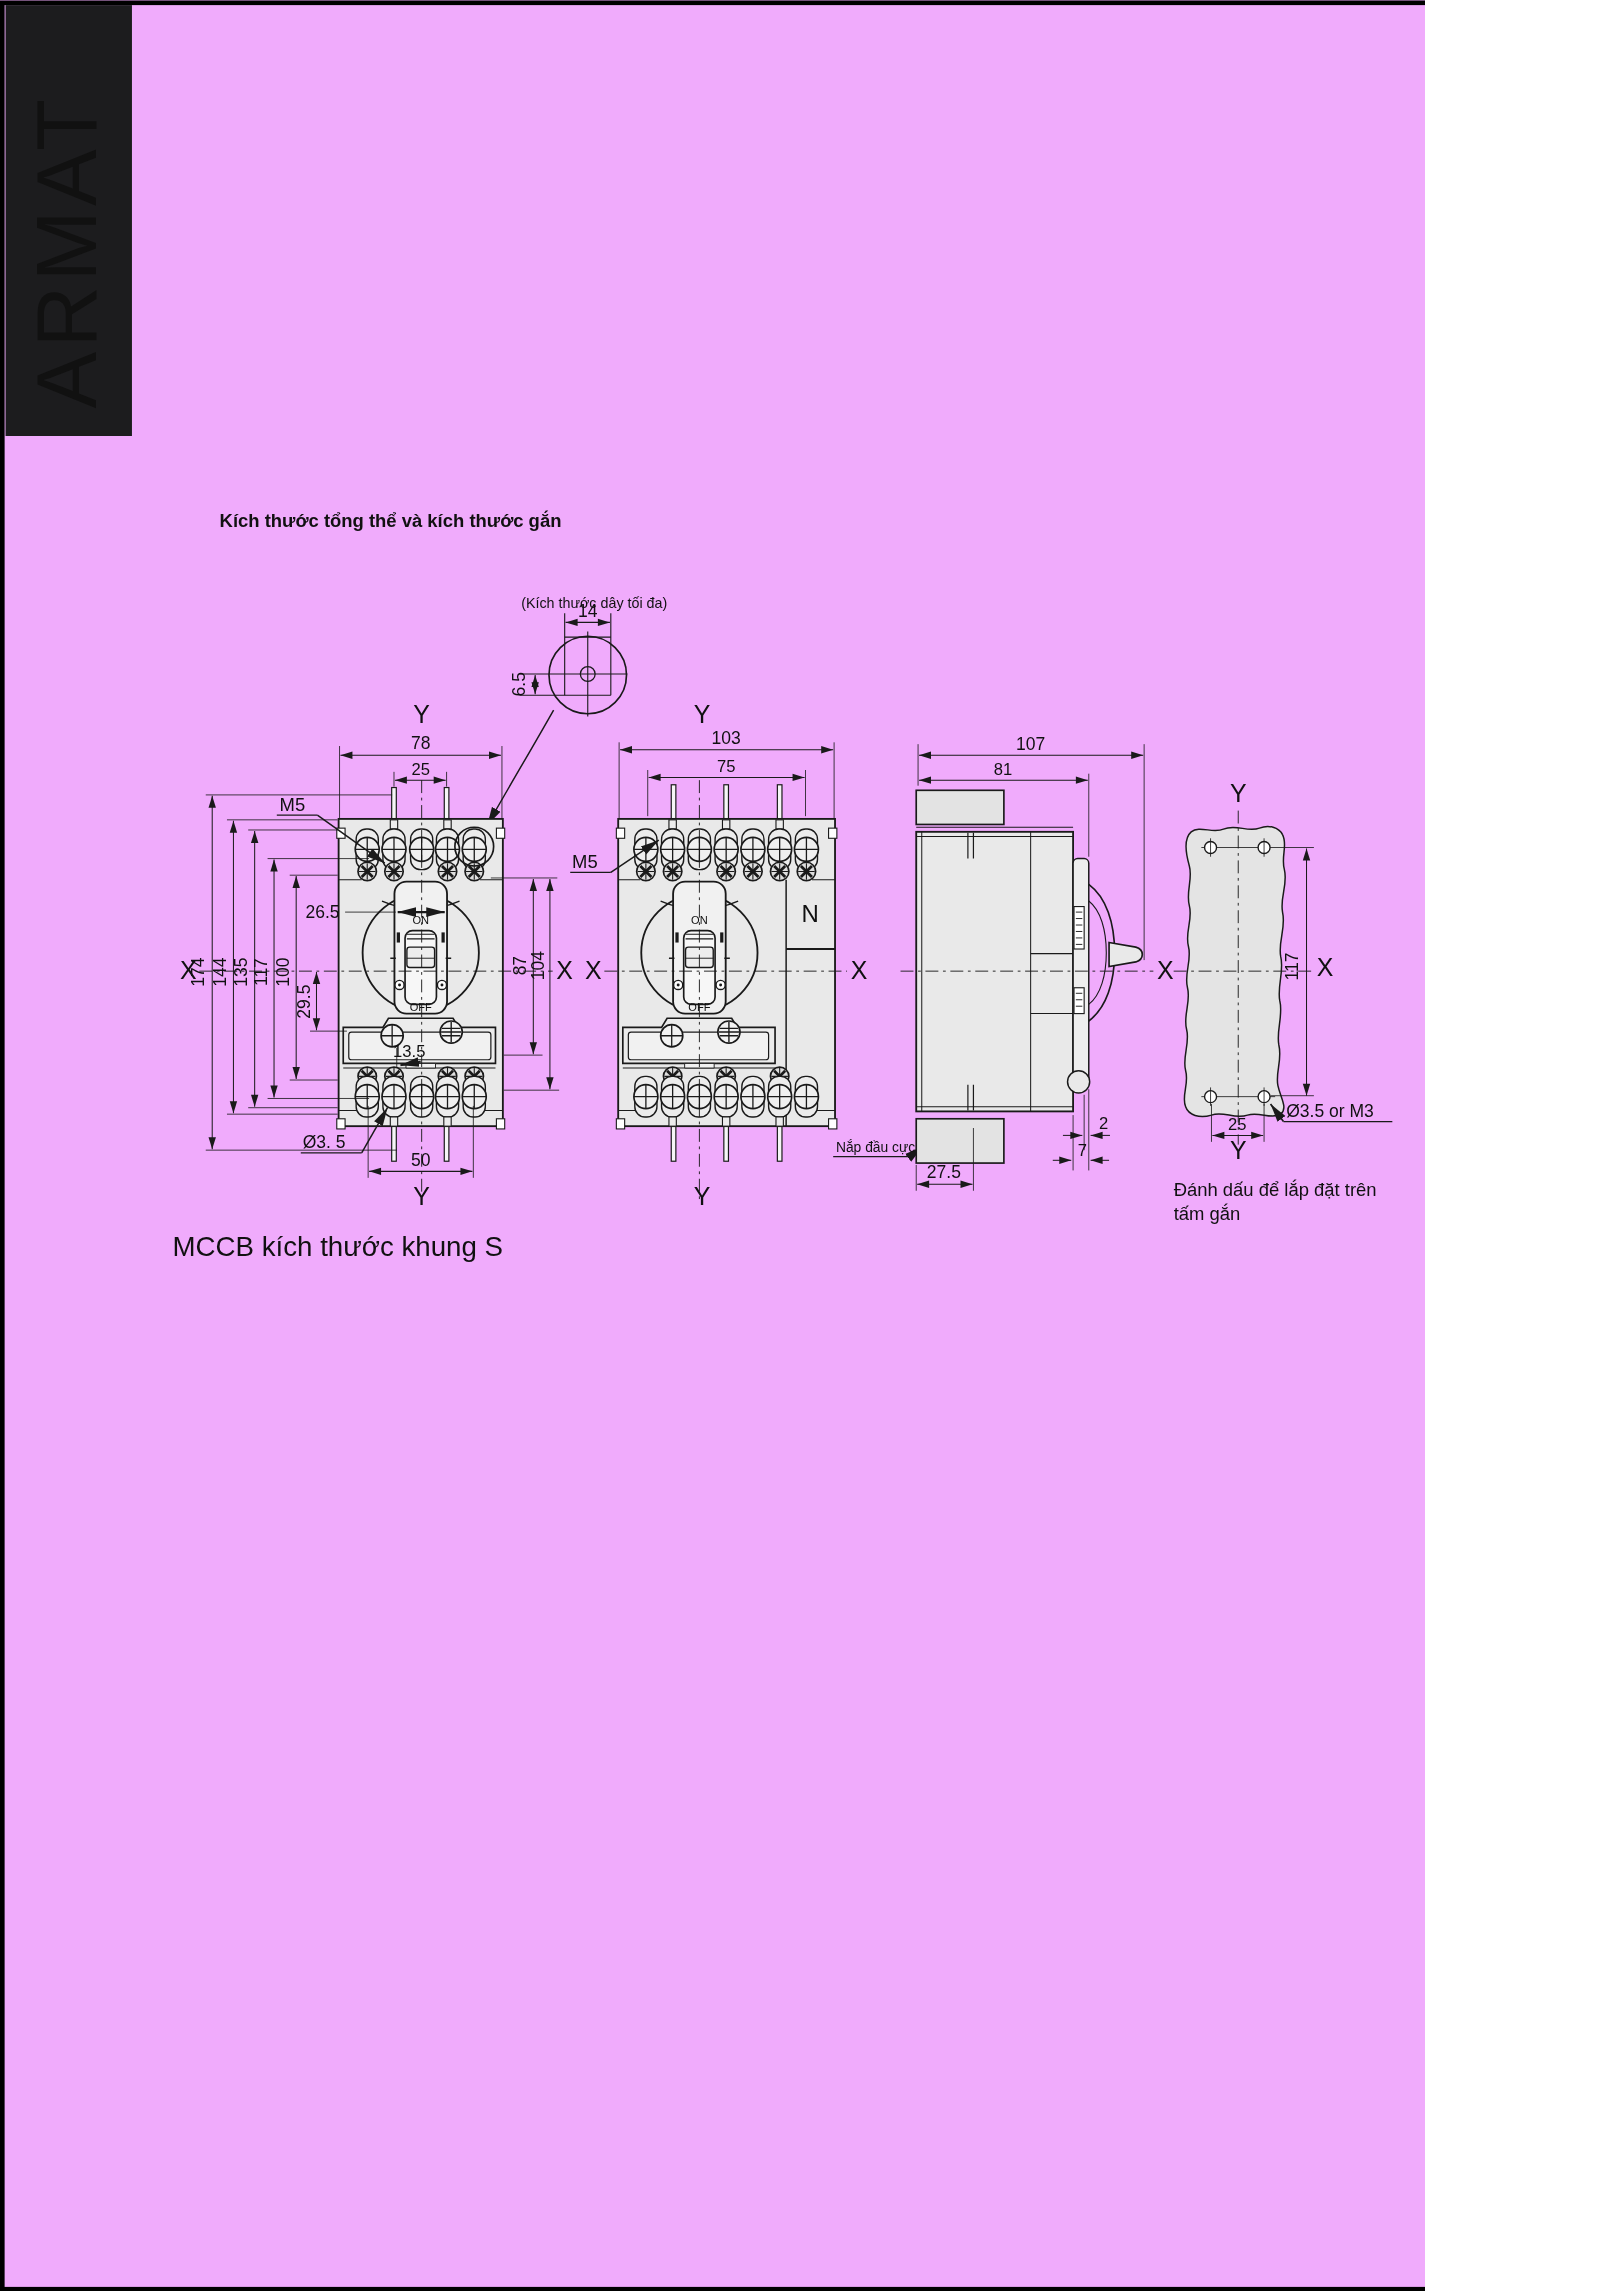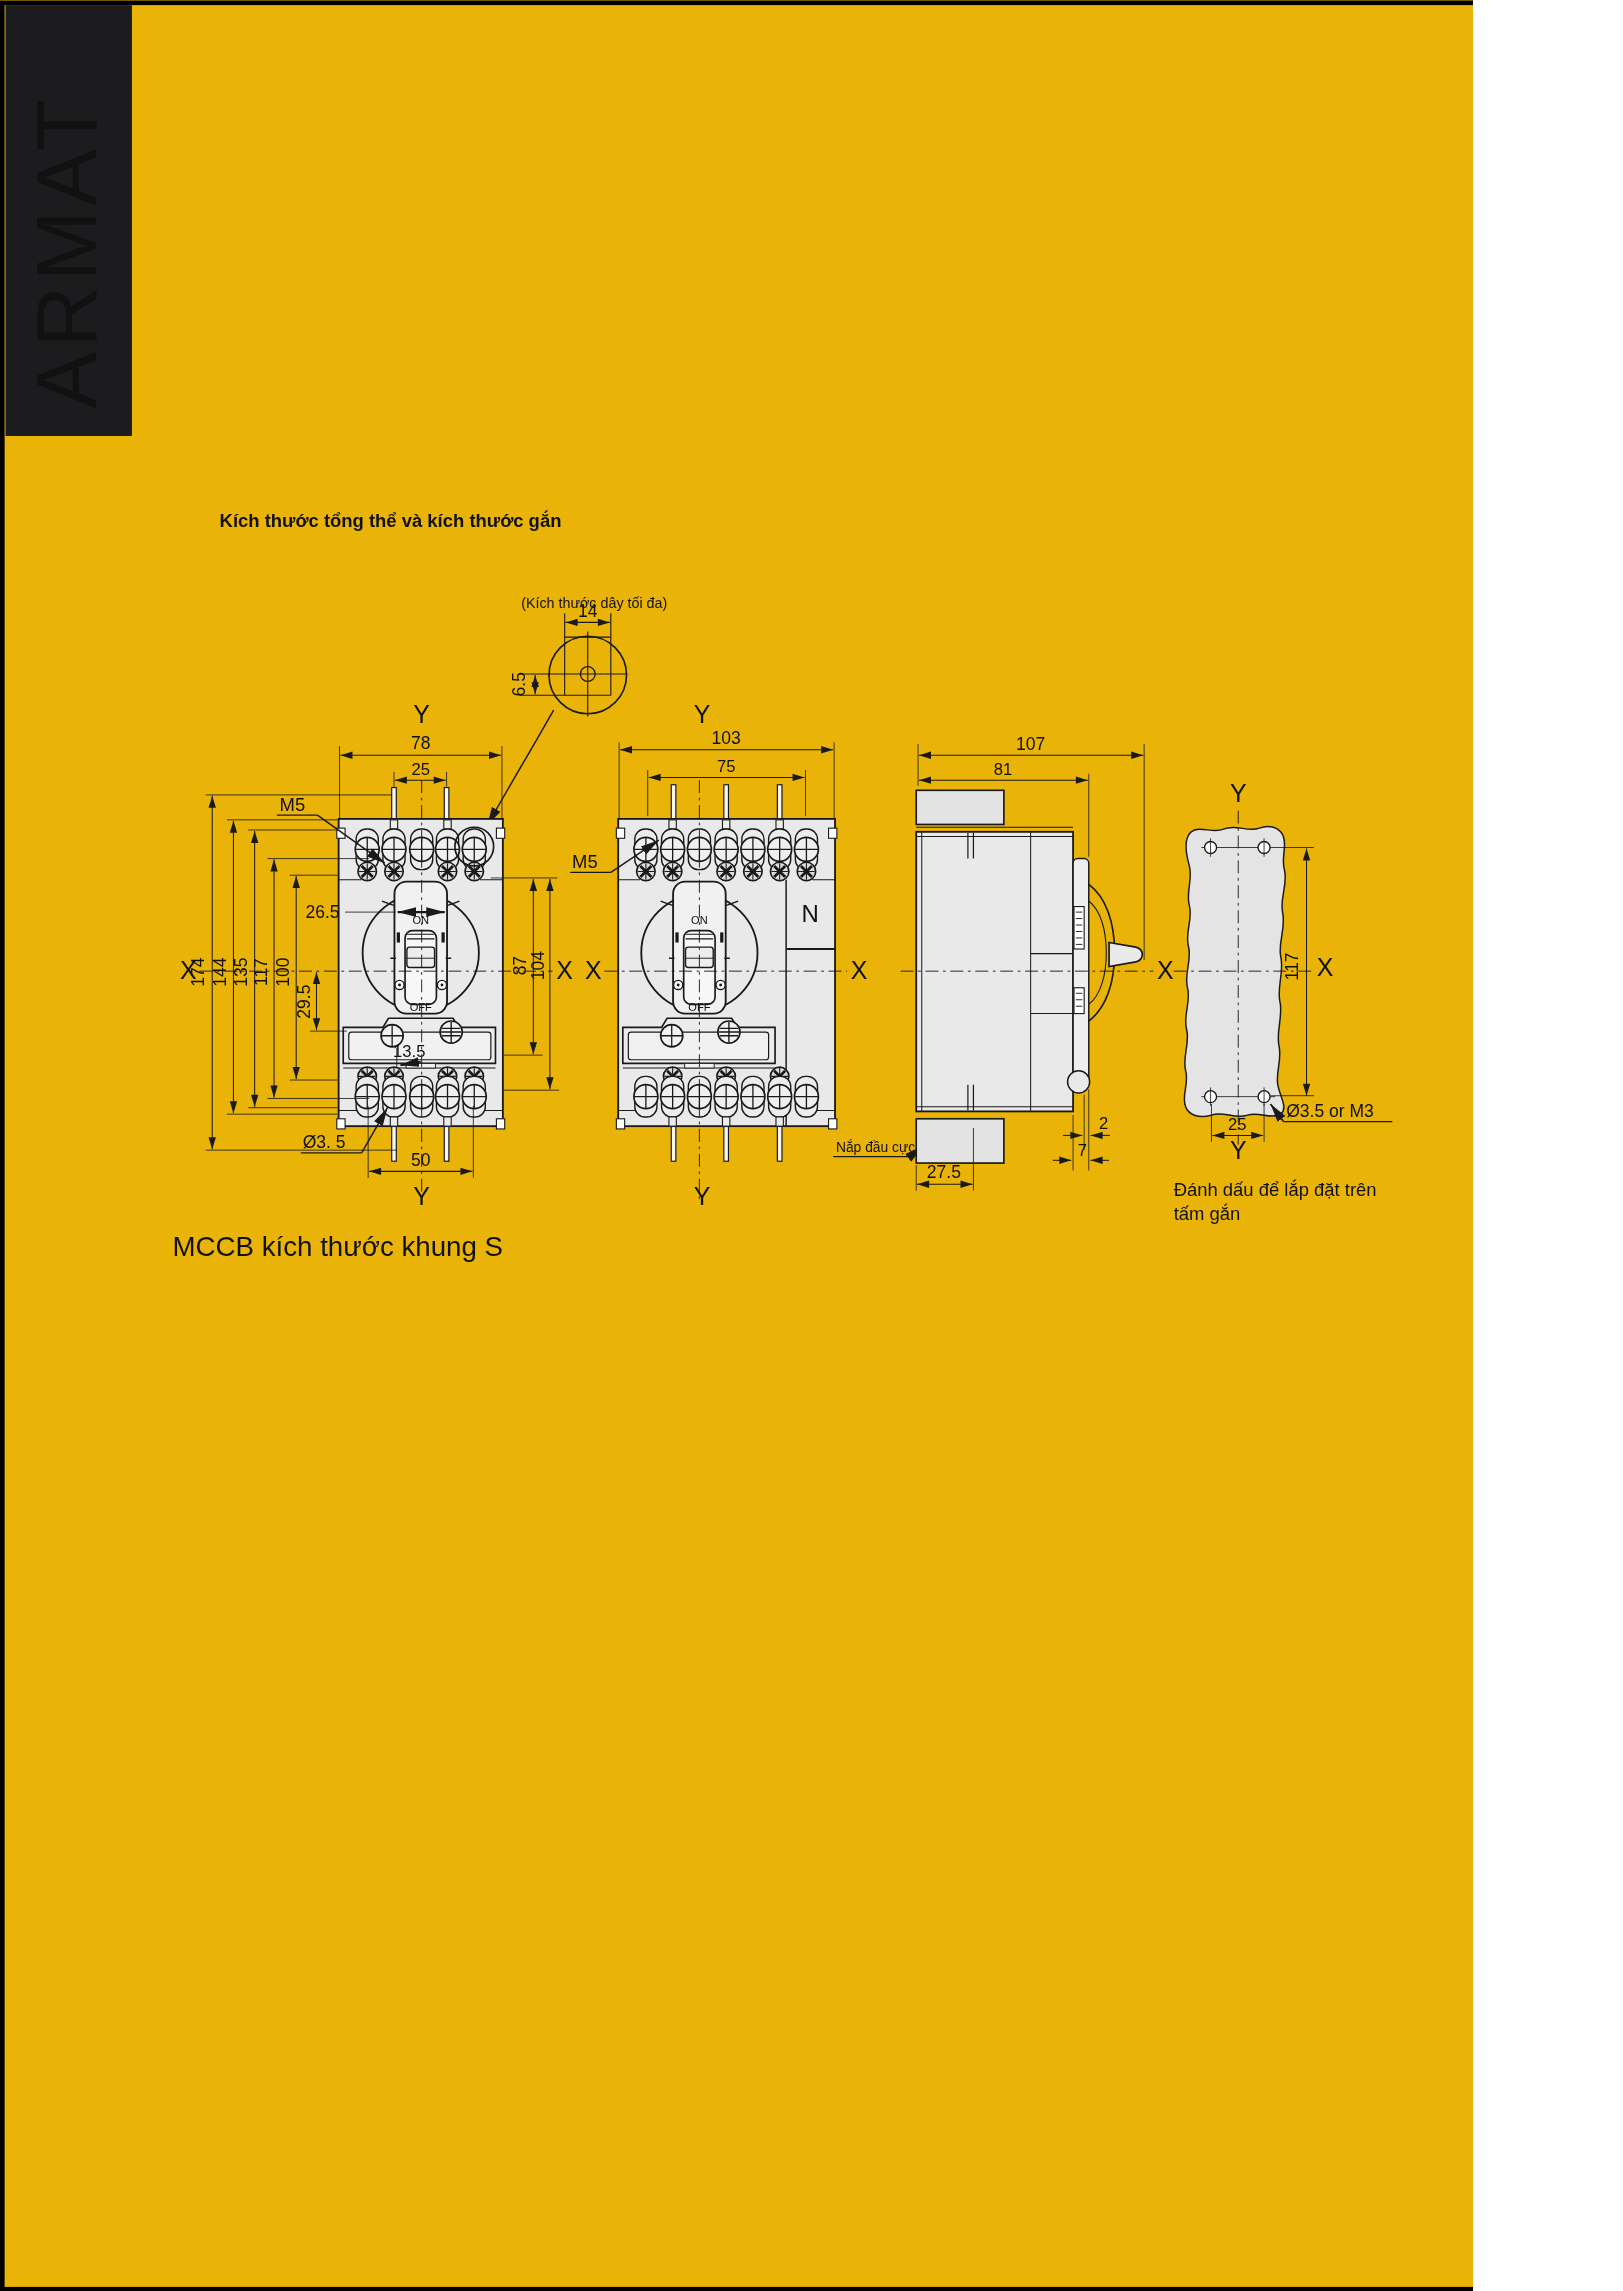--- a/index.html
+++ b/index.html
@@ -1,16 +1,16 @@
 <!DOCTYPE html>
 <html style="font-size:14.8px"><head>
 <meta charset="utf-8">
 <style>
   html,body{margin:0;padding:0;background:#fff;}
-  #page{position:relative;width:1425px;height:2292px;background:#eab308;overflow:hidden;padding-left:48px;}
+  #page{position:relative;width:1425px;height:2292px;background:#f0abfc;overflow:hidden;}
   svg{position:absolute;left:0;top:0;}
   text{font-family:"Liberation Sans","DejaVu Sans",sans-serif;fill:#111;}
   .dim{font-size:19px;}
   .dimS{font-size:18px;}
   .lbl{font-size:20px;}
   .axis{font-size:27px;}
   .tiny{font-size:12px;}
   .note{font-size:15.5px;}
   .cap{font-size:20px;}
 </style>

